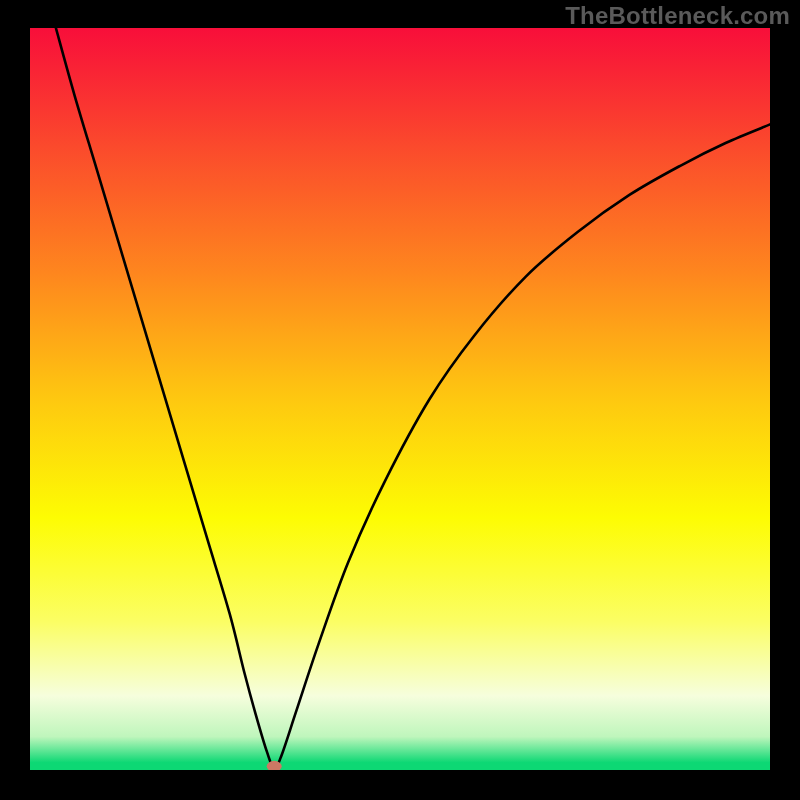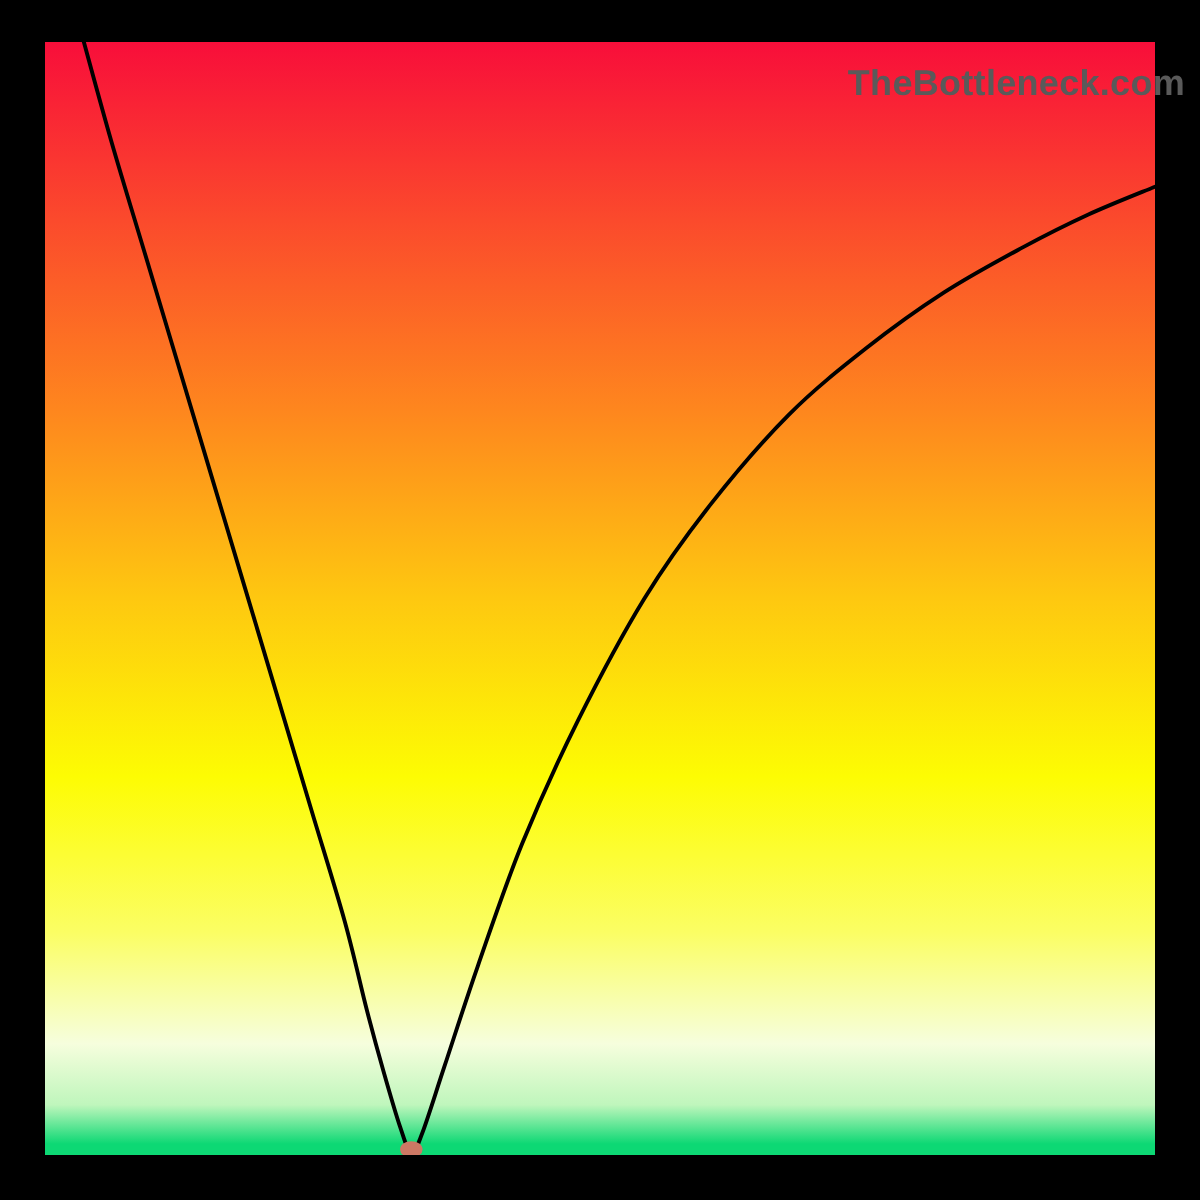--- a/index.html
+++ b/index.html
@@ -20,21 +20,20 @@
   .watermark {
     position: absolute;
     top: 2px;
     right: 10px;
     color: #5a5a5a;
     font-size: 24px;
     font-weight: 600;
     letter-spacing: 0.2px;
     user-select: none;
     z-index: 4;
-    margin-top: 40px;
   }
   .plot-wrapper {
     position: absolute;
     left: 30px;
     top: 28px;
     width: 740px;
     height: 742px;
     background: #000;
   }
   svg {

